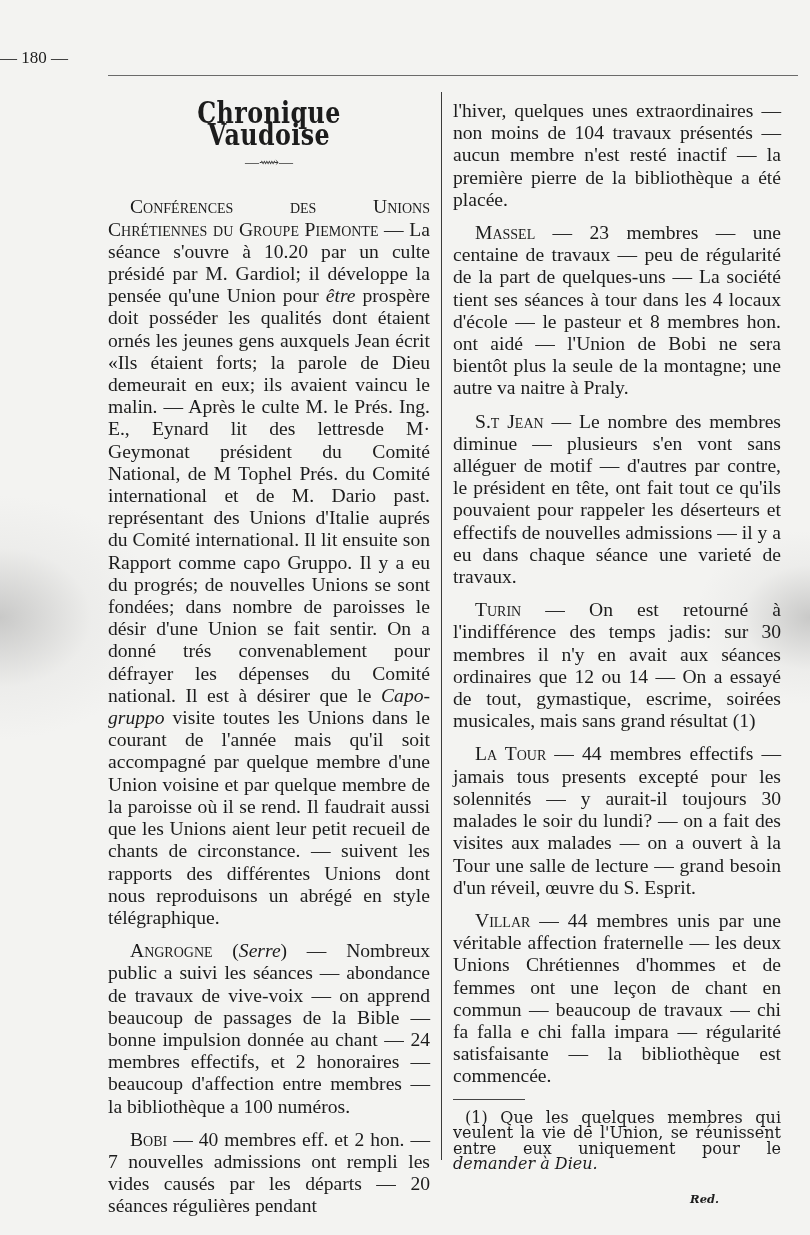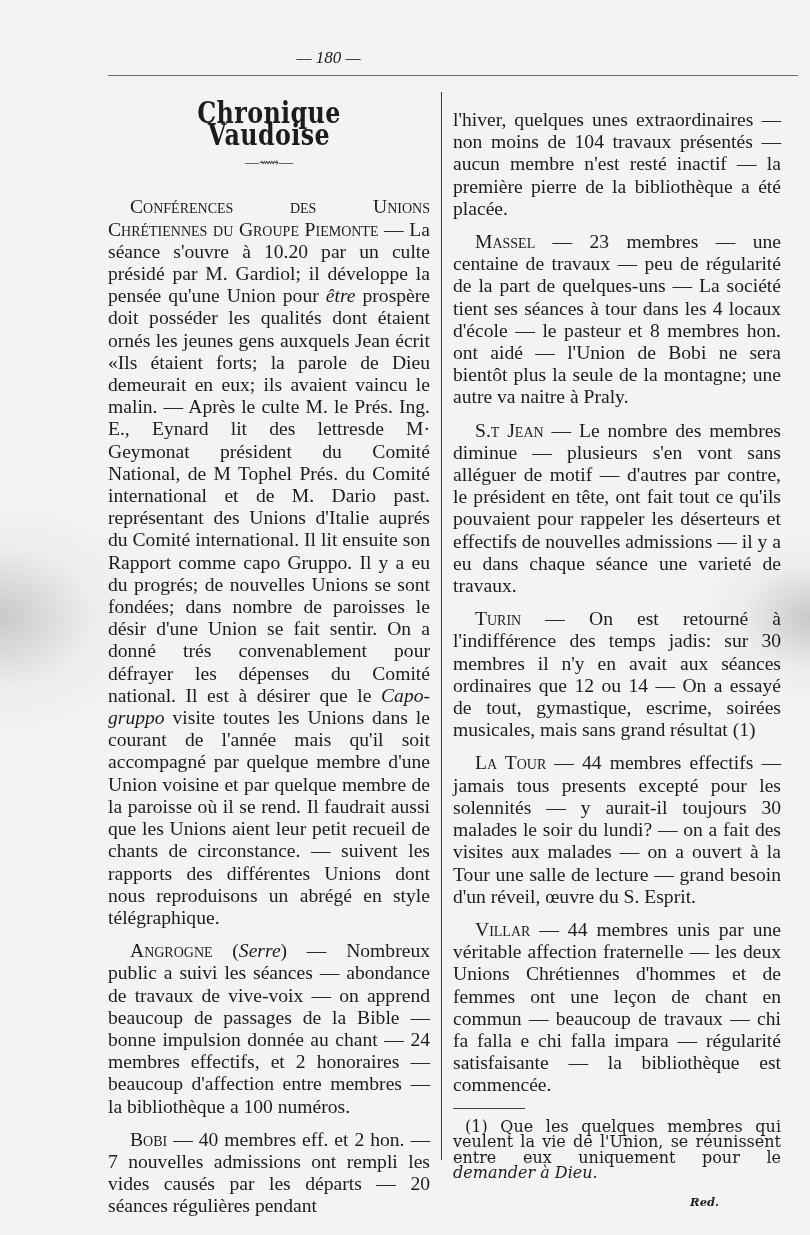--- a/index.html
+++ b/index.html
@@ -11,34 +11,33 @@
     position: relative;
   }
   .page {
     position: absolute; left: 0; top: 0; width: 810px; height: 1235px;
     background:
       radial-gradient(ellipse at 0% 50%, rgba(150,150,150,0.45) 0%, rgba(200,200,200,0.15) 8%, rgba(255,255,255,0) 14%),
       radial-gradient(ellipse at 100% 50%, rgba(150,150,150,0.45) 0%, rgba(200,200,200,0.15) 6%, rgba(255,255,255,0) 10%),
       #f3f3f1;
   }
   .header {
-    position: absolute; top: 48px; left: 0; width: 657px; text-align: center;
+    position: absolute; top: 48px; left: 0; width: 657px; text-align: left;
     font-size: 17px;
-    font-style: italic;
   }
   .header-rule {
     position: absolute; top: 75px; left: 108px; width: 690px; height: 1px;
     background: #6a6a6a;
   }
   .col {
     position: absolute; font-size: 19.6px; line-height: 22.2px;
     text-align: justify;
   }
   .col-left { left: 108px; top: 102px; width: 322px; }
-  .col-right { left: 453px; top: 109px; width: 328px; }
+  .col-right { left: 453px; top: 100px; width: 328px; }
   .divider {
     position: absolute; left: 441px; top: 92px; width: 1px; height: 1068px;
     background: #3a3a3a;
   }
   .title {
     text-align: center; font-family: "DejaVu Serif", serif; font-weight: bold;
     font-size: 29px; letter-spacing: 0.5px; margin: 0 0 10px 0;
     transform: scaleX(0.82); transform-origin: center;
   }
   .ornament {
@@ -47,21 +46,21 @@
   p { margin: 0 0 11px 0; }
   p.indent { text-indent: 22px; }
   .sc { font-variant: small-caps; }
   .rule-short { width: 72px; height: 1px; background: #444; margin: 10px 0 10px 0; }
   .footnote {
     font-family: "DejaVu Serif", serif; font-size: 16px; line-height: 15.5px;
     text-align: justify; text-indent: 12px;
   }
   .sig {
     font-family: "DejaVu Serif", serif; font-size: 11.5px; font-style: italic; font-weight: bold;
-    text-align: right; padding-right: 62px; margin-top: 10px;
+    text-align: right; padding-right: 62px; margin-top: 16px;
   }
 </style>
 </head>
 <body>
 
 <div class="page">
   <div class="header">— 180 —</div>
   <div class="header-rule"></div>
   <div class="divider"></div>
 

